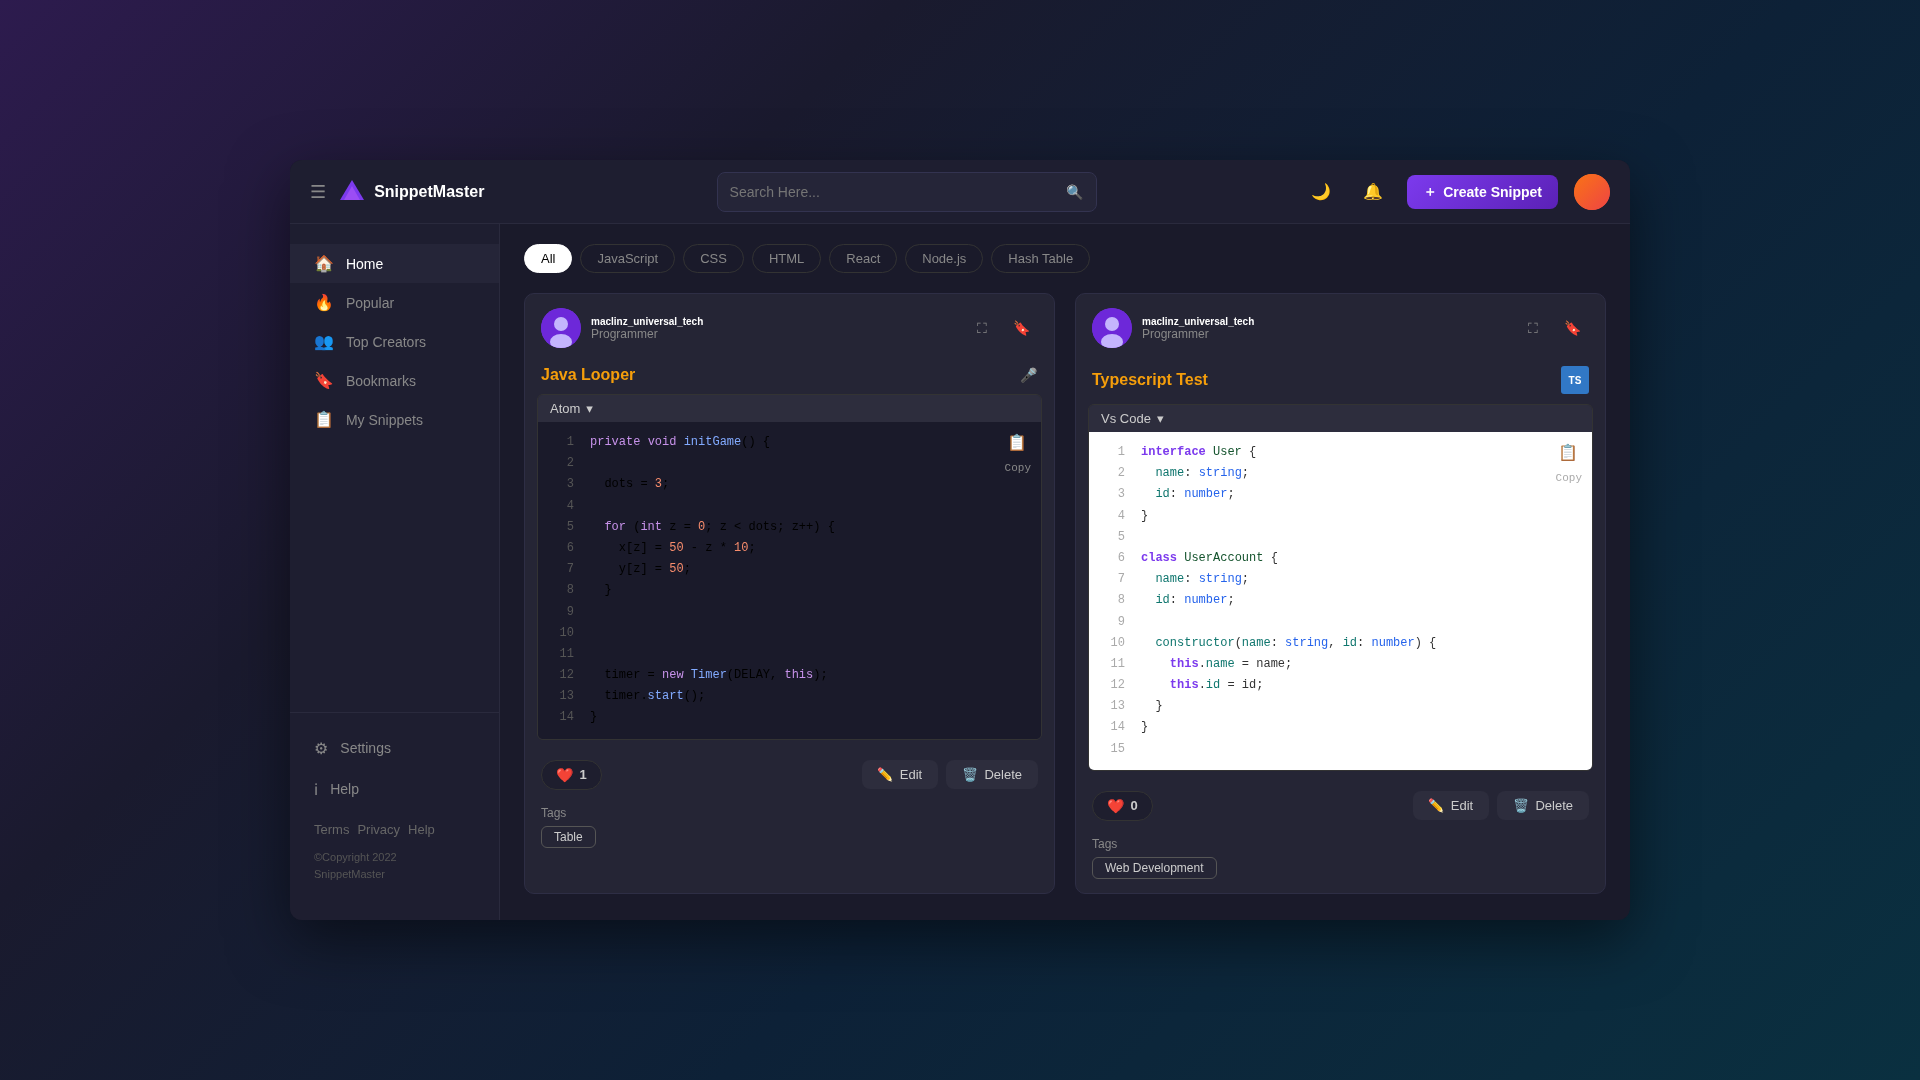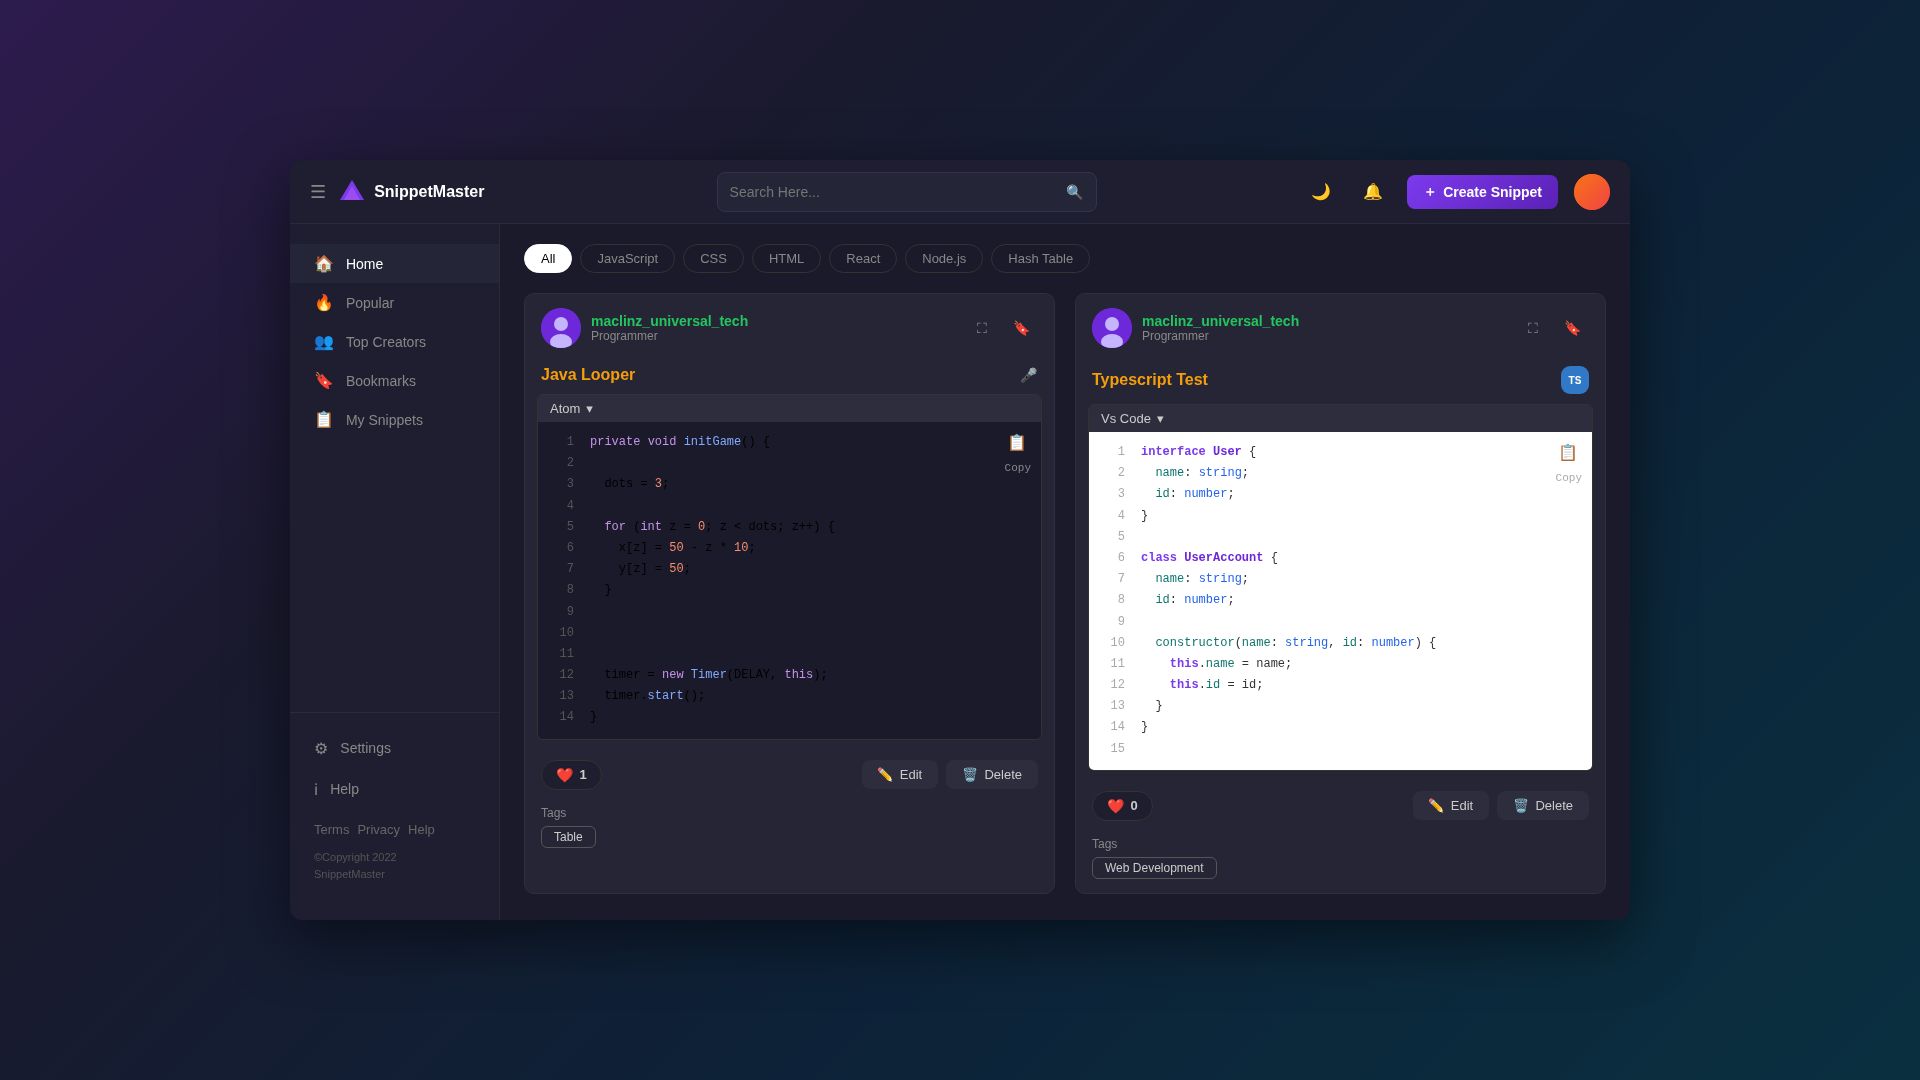--- a/index.html
+++ b/index.html
@@ -229,22 +229,22 @@
     .card-avatar-inner {
       width: 100%;
       height: 100%;
       background: linear-gradient(135deg, #6d28d9 0%, #7c3aed 50%, #4c1d95 100%);
       display: flex;
       align-items: center;
       justify-content: center;
     }
     .card-user-info { flex: 1; }
     .card-username {
-      color: #22c55e;
-      font-size: 14px;
+      color: #ffffff;
+      font-size: 10px;
       font-weight: 600;
     }
     .card-role {
       color: #888;
       font-size: 12px;
     }
     .card-actions {
       display: flex;
       gap: 8px;
       align-items: center;
@@ -270,21 +270,21 @@
     .snippet-title {
       font-size: 16px;
       font-weight: 600;
       color: #f59e0b;
     }
     .snippet-title.typescript { color: #f59e0b; }
     .snippet-lang-badge {
       width: 28px;
       height: 28px;
       background: #3178c6;
-      border-radius: 9px;
+      border-radius: 3px;
       display: flex;
       align-items: center;
       justify-content: center;
       font-size: 10px;
       font-weight: 700;
       color: #fff;
     }
     .mic-icon { color: #888; font-size: 14px; }
     
     .code-editor {
@@ -337,21 +337,21 @@
     .code-content.light-theme .line-num { color: #aaa; }
     .line-code { flex: 1; }
     
     .kw-purple { color: #c792ea; }
     .kw-blue { color: #82aaff; }
     .kw-orange { color: #f78c6c; }
     
     .ts-kw { color: #7c3aed; font-weight: 600; text-align: center; }
     .ts-type { color: #2563eb; }
     .ts-prop { color: #0f766e; }
-    .ts-class { color: #6d28d9; font-weight: 700; }
+    .ts-class { color: #14532d; font-weight: 400; }
     .copy-btn {
       position: absolute;
       top: 10px;
       right: 10px;
       display: flex;
       flex-direction: column;
       align-items: center;
       gap: 2px;
       color: #888;
       cursor: pointer;

